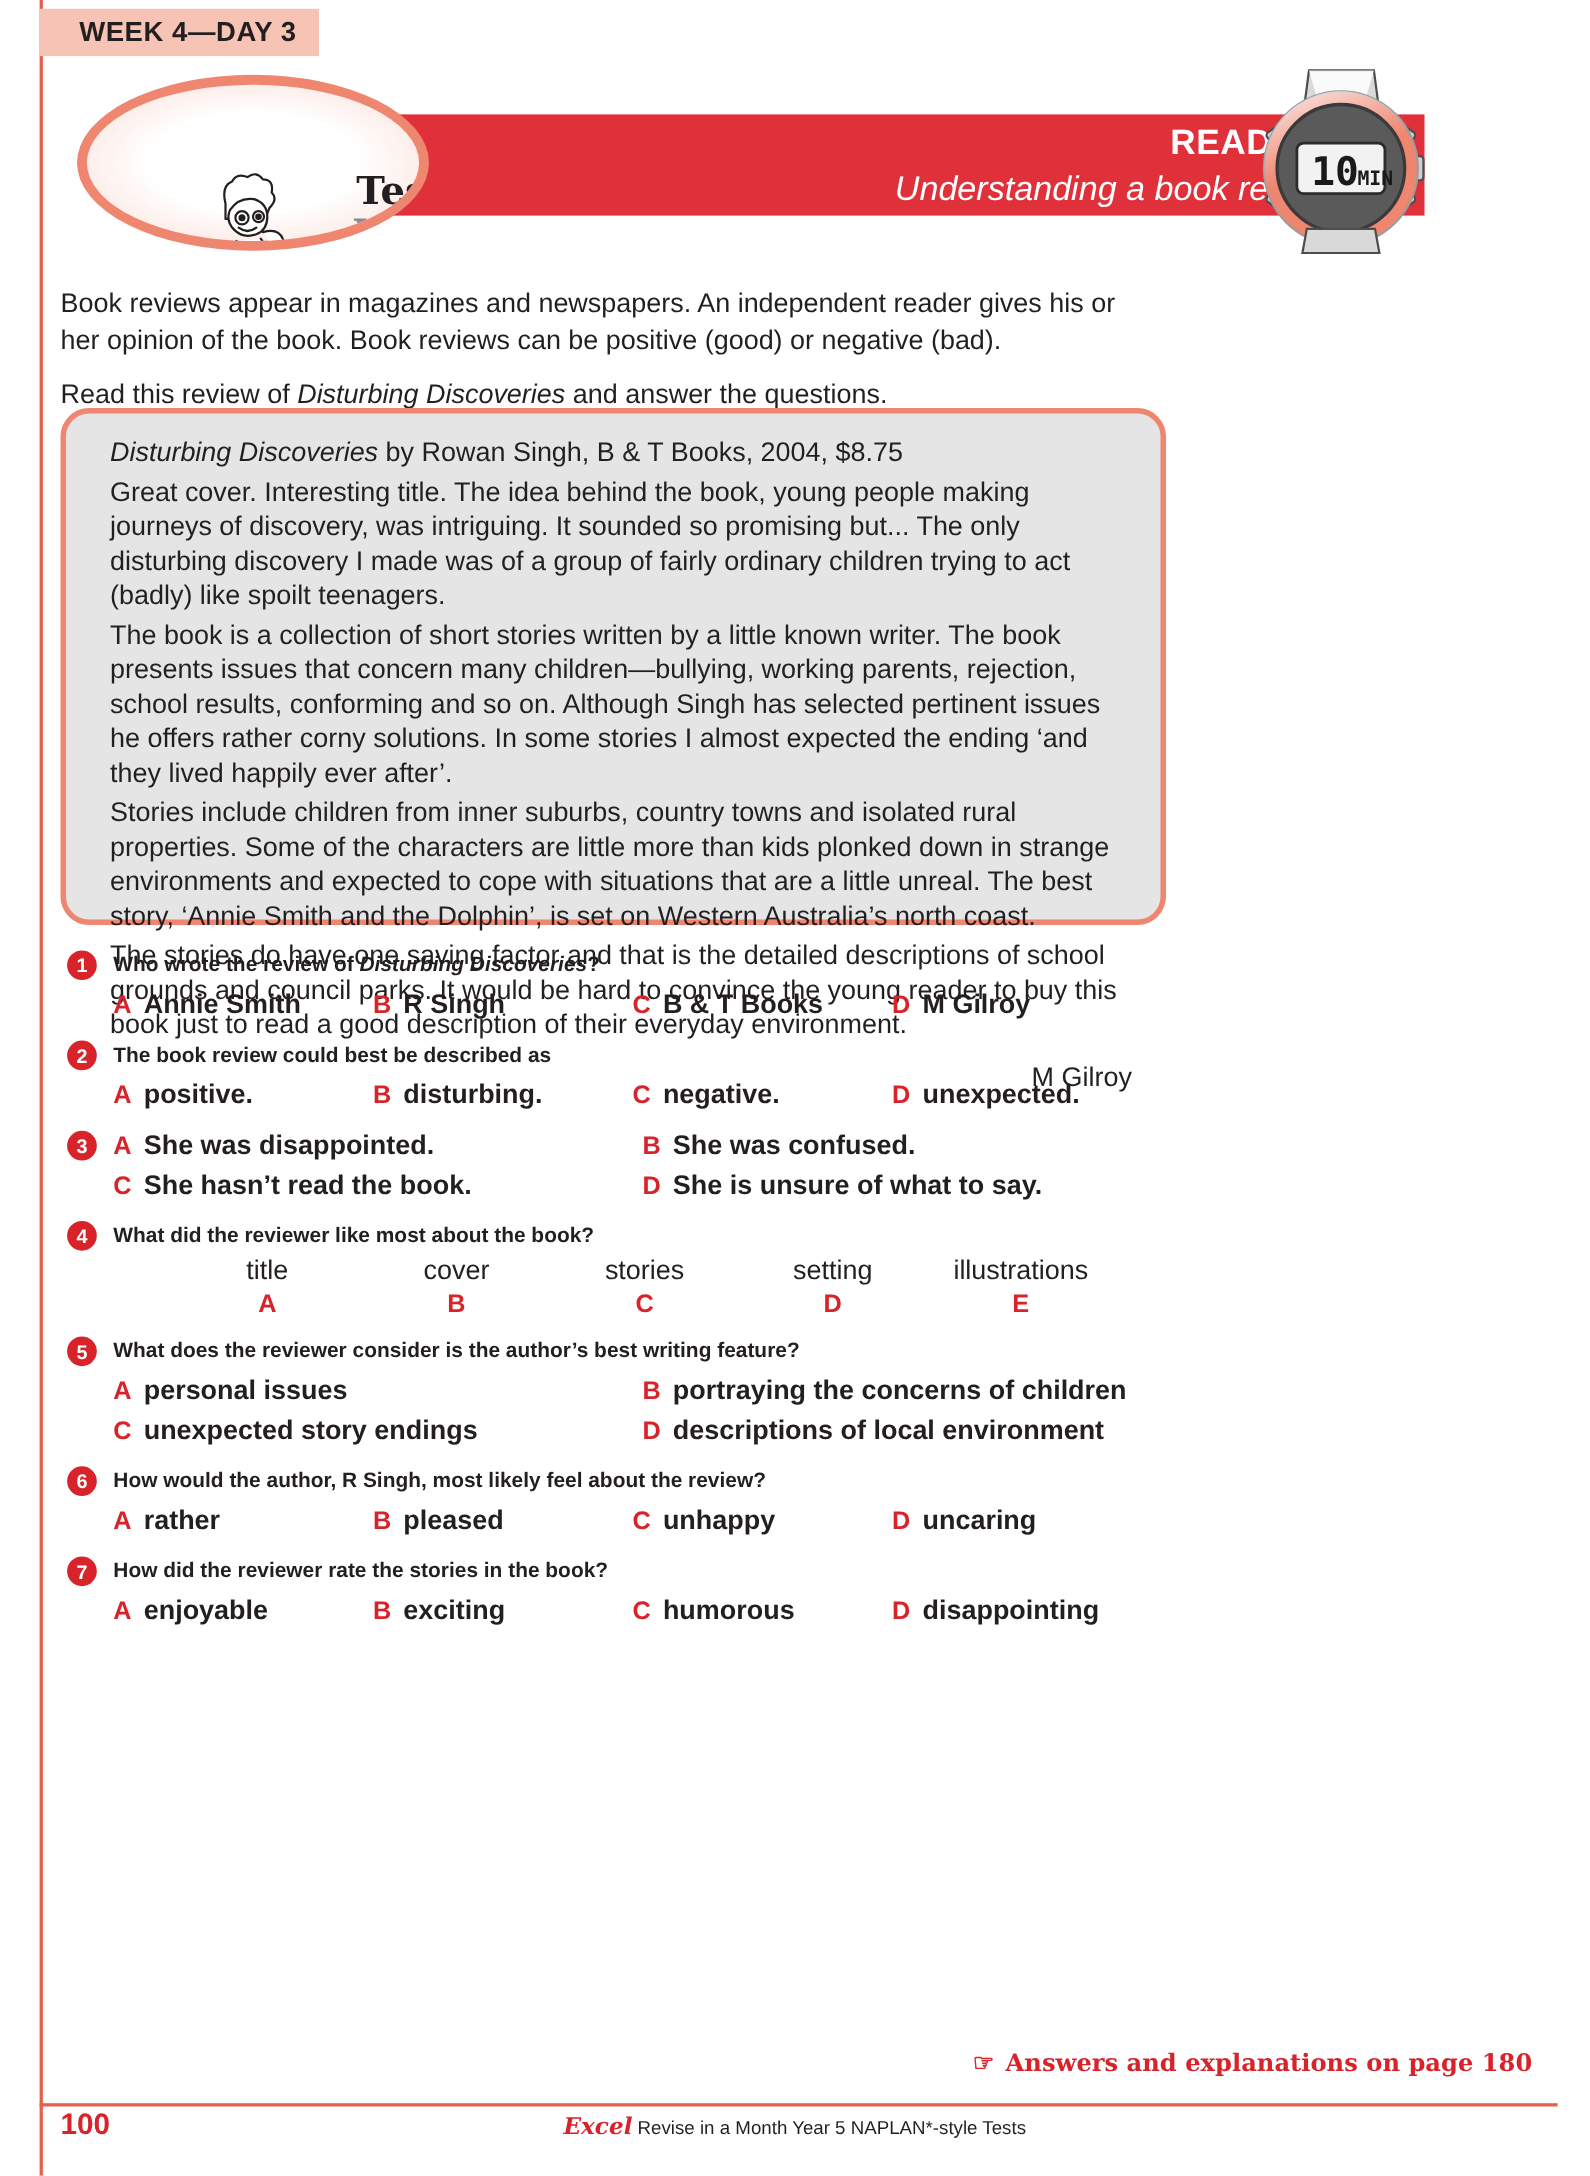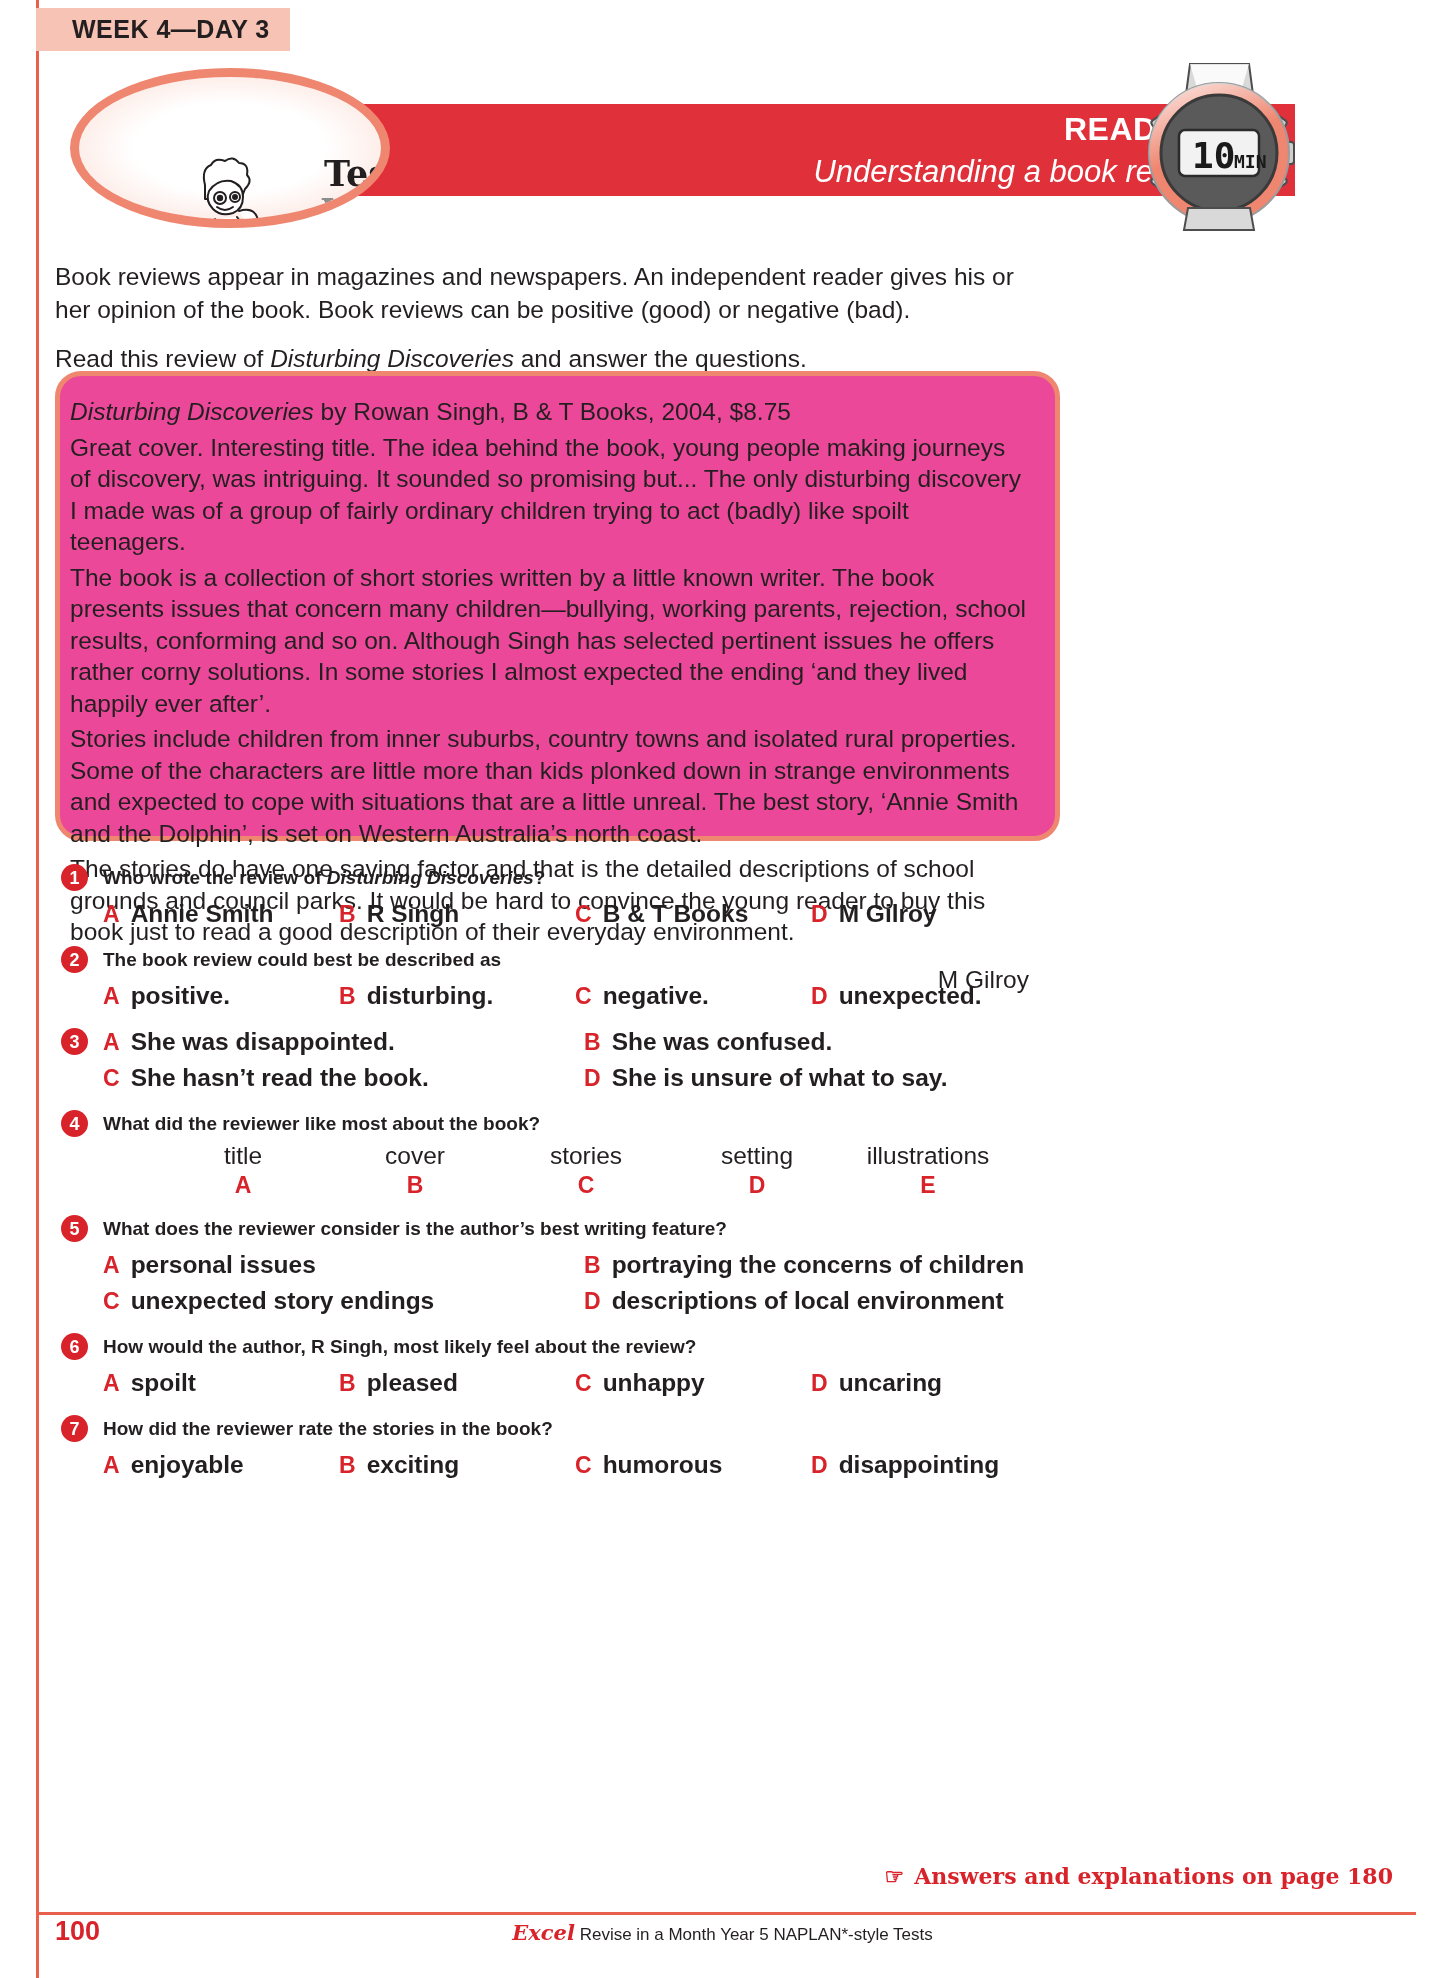--- a/index.html
+++ b/index.html
@@ -74,24 +74,24 @@
     position: absolute; left: 55px; top: 260px; width: 990px;
     font-size: 24.5px; line-height: 33px; color: #231f20;
   }
   .intro p + p { margin-top: 16px; }
   .intro i { font-style: italic; }
 
   
   .review-box {
     position: absolute; left: 55px; top: 371px;
     width: 1005px; height: 470px;
-    background: #ec4899;
+    background: #e5e5e5;
     border: 5px solid #ef8670;
     border-radius: 26px;
-    padding: 20px 26px 10px 10px;
+    padding: 20px 26px 10px 40px;
   }
   .review-box p {
     font-size: 24.5px; line-height: 31.5px; color: #231f20;
   }
   .review-box p + p { margin-top: 4px; }
   .review-box i { font-style: italic; }
   .byline { text-align: right; margin-top: 16px !important; }
 
   
   .questions {
@@ -360,21 +360,21 @@
           </div>
       </div>
     </div>
 
     <div class="q">
       <div class="q-num">6</div>
       <div class="q-text">How would the author, R Singh, most likely feel about the review?</div>
       <div class="opts cols4">
         <div class="opt">
             <span class="ltr">A</span>
-            <span class="txt">spoilt</span>
+            <span class="txt">rather</span>
           </div>
         <div class="opt">
             <span class="ltr">B</span>
             <span class="txt">pleased</span>
           </div>
         <div class="opt">
             <span class="ltr">C</span>
             <span class="txt">unhappy</span>
           </div>
         <div class="opt">

